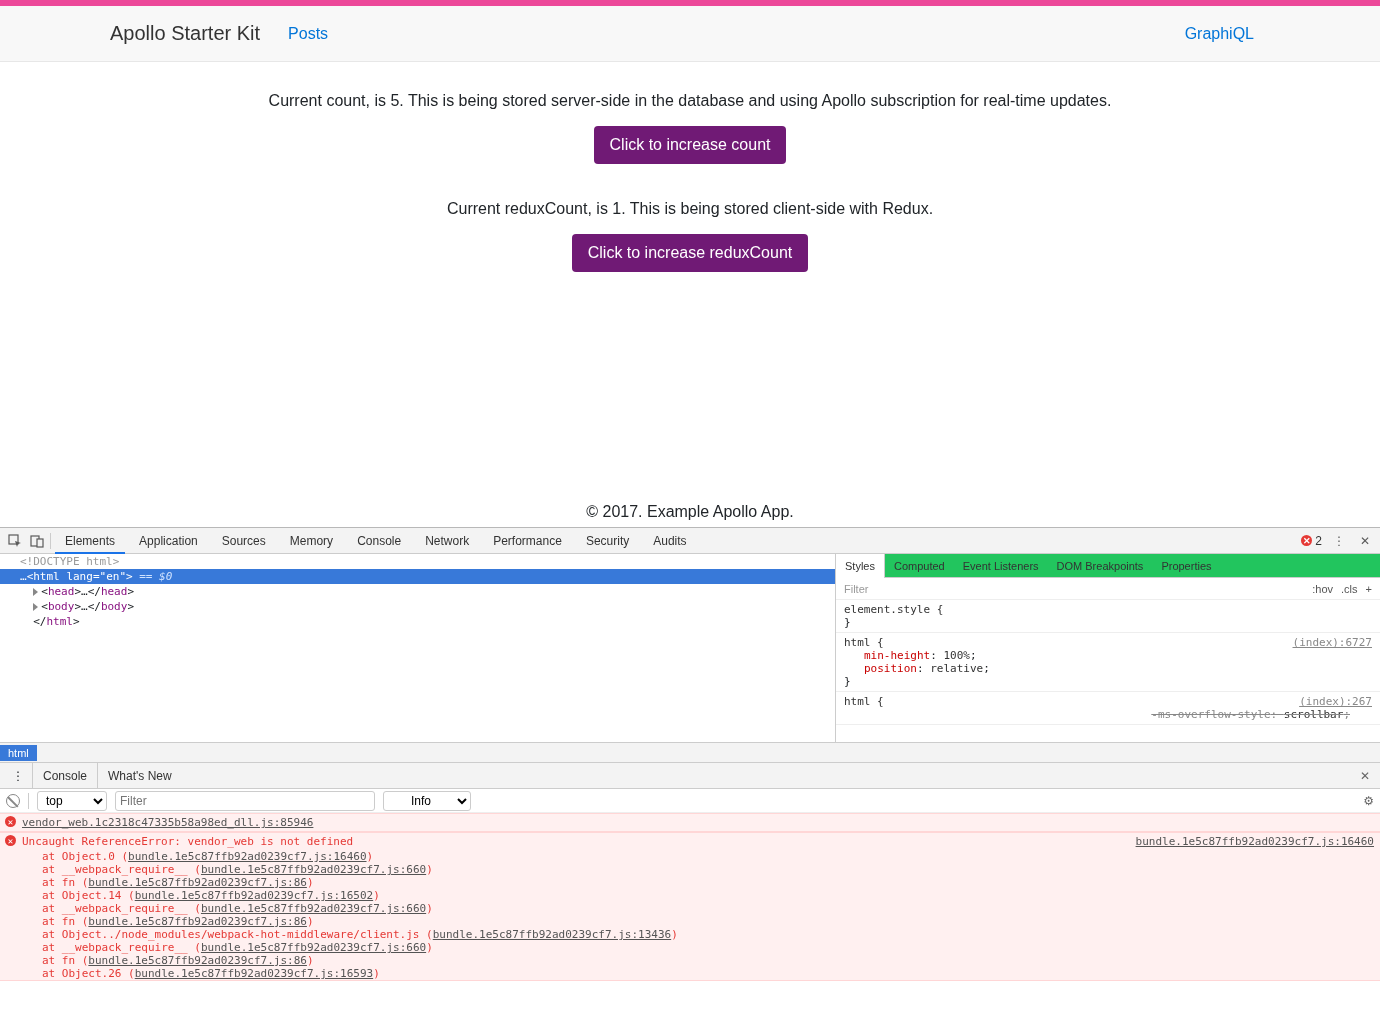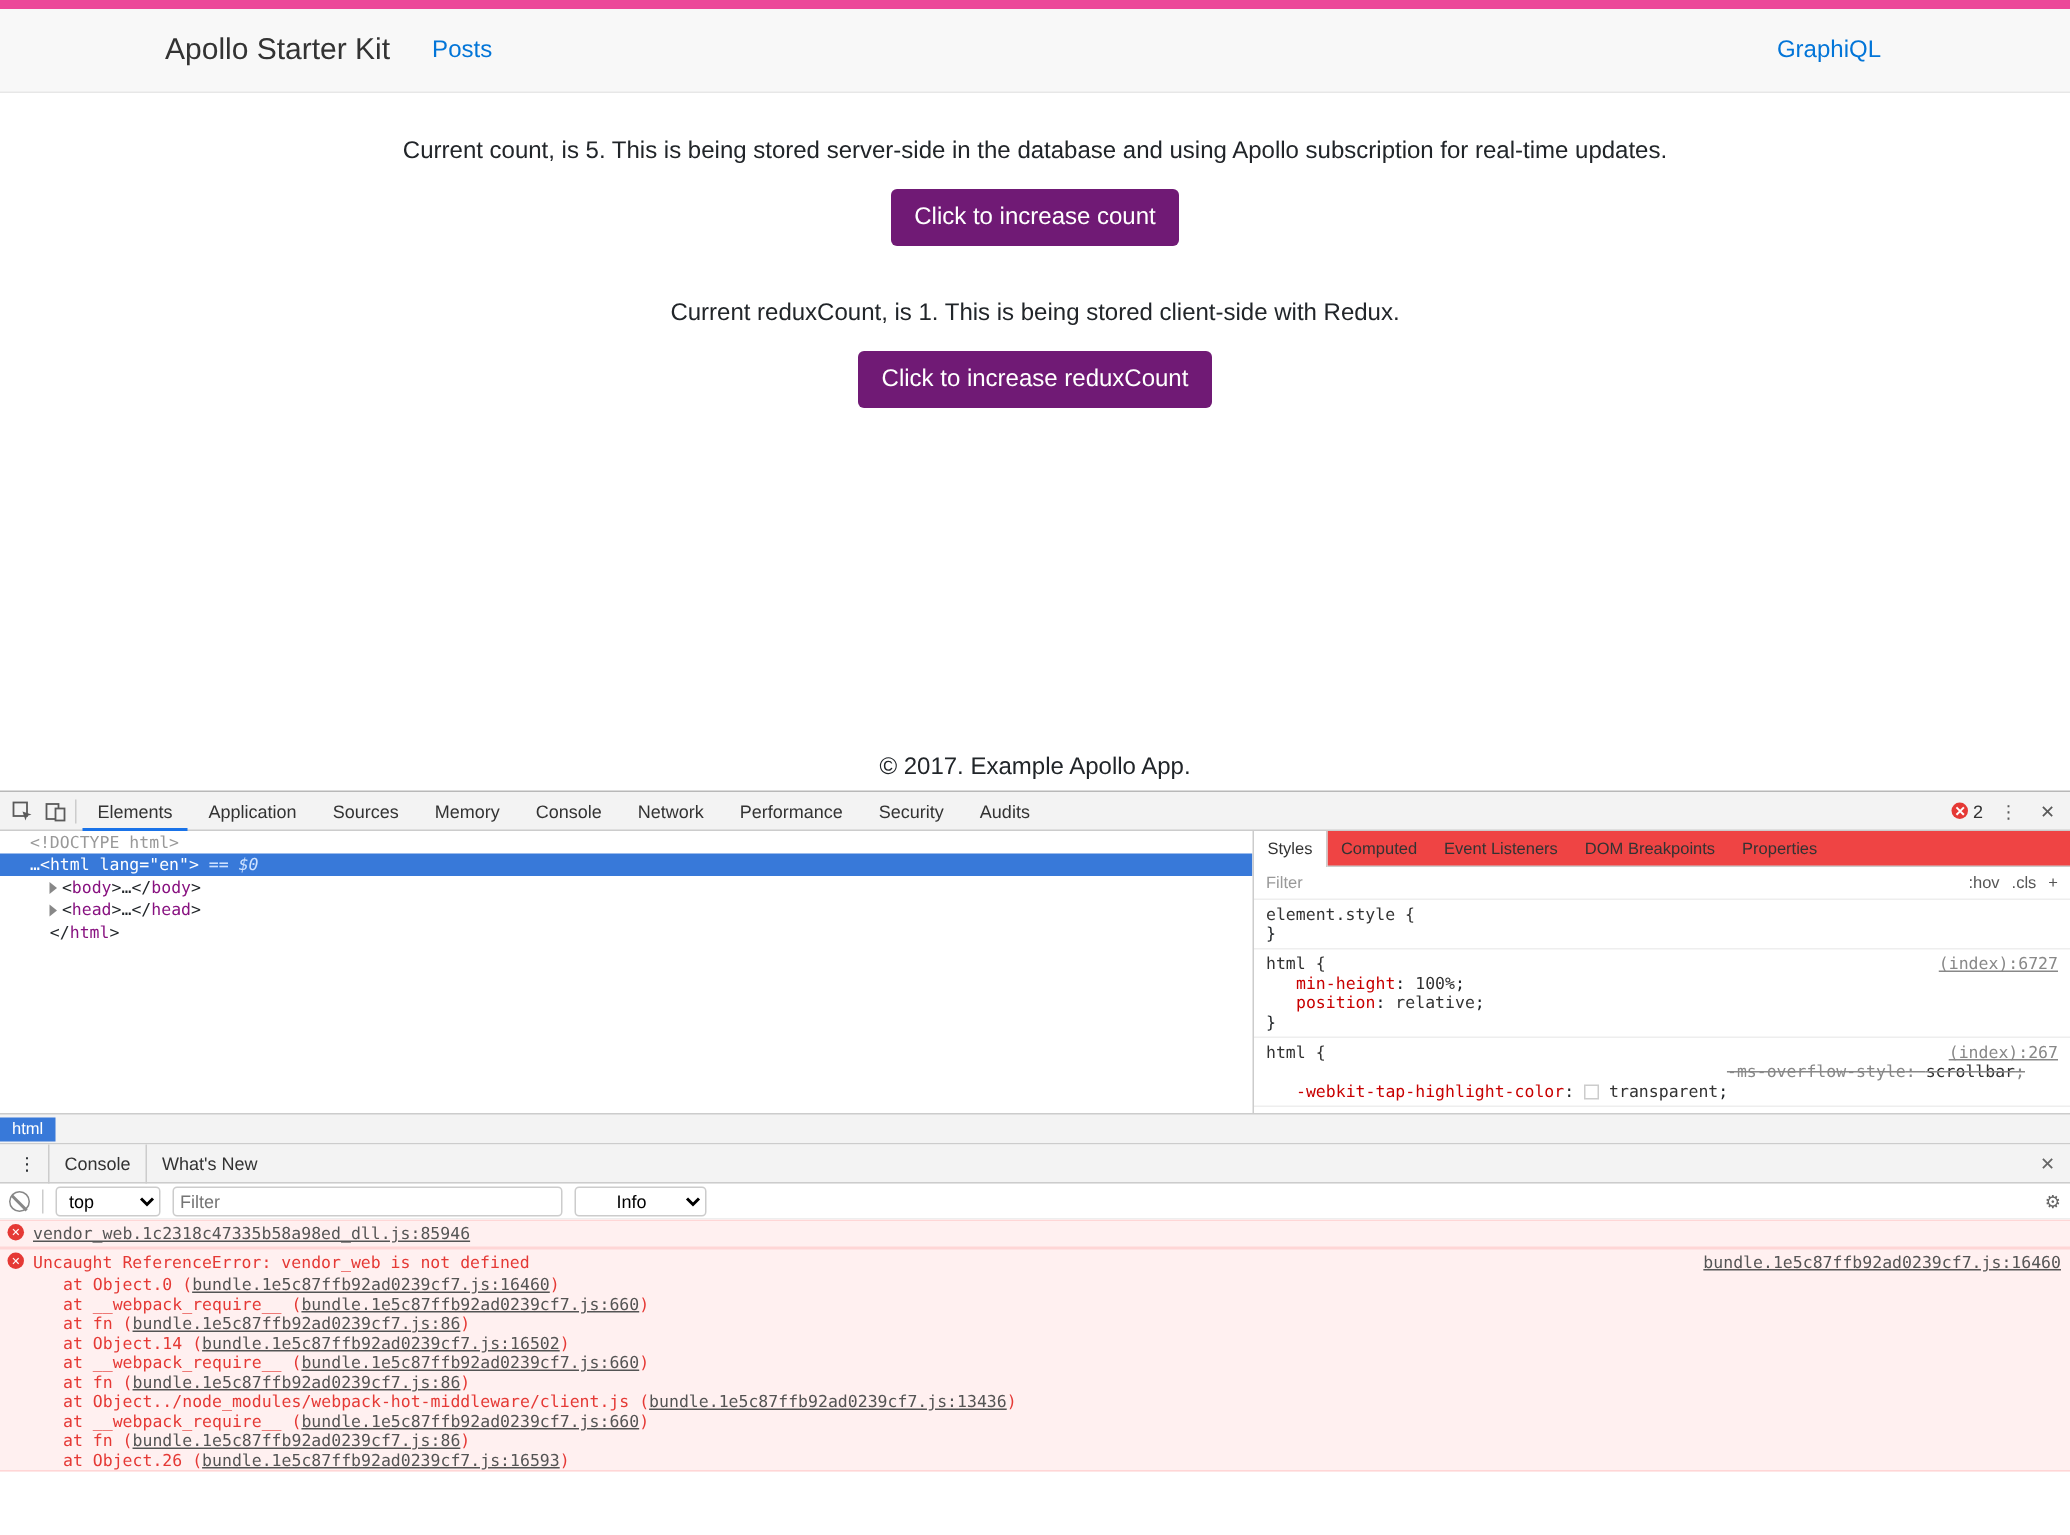--- a/index.html
+++ b/index.html
@@ -60,21 +60,21 @@
 .el-line { padding: 1px 20px; white-space: pre; }
 .el-line .tag { color: #881280; }
 .el-line .attr { color: #994500; }
 .el-line .val { color: #1a1aa6; }
 .el-line.dim { color: #999; }
 .el-line.sel { background: #3879d9; color: #fff; }
 .el-line.sel .tag, .el-line.sel .attr, .el-line.sel .val { color: #fff; }
 .el-line.sel .eq0 { color: #cfe2ff; font-style: italic; }
 .tri { display:inline-block; width:0; height:0; border-top:4px solid transparent; border-bottom:4px solid transparent; border-left:5px solid #888; margin-right:3px; vertical-align: middle;}
 .styles-pane { width: 545px; border-left: 1px solid #ccc; display: flex; flex-direction: column; font-family: Menlo, Consolas, monospace; font-size: 11px;}
-.styles-tabs { height: 24px; background: #ef4444; border-bottom: 1px solid #ccc; display: flex; align-items: center; font-family: -apple-system, sans-serif;}
+.styles-tabs { height: 24px; background: #22c55e; border-bottom: 1px solid #ccc; display: flex; align-items: center; font-family: -apple-system, sans-serif;}
 .styles-tabs .stab { padding: 0 9px; height: 24px; line-height: 24px; cursor: pointer; color: #333;}
 .styles-tabs .stab.active { background: #fff; border-right: 1px solid #ccc;}
 .styles-filter { height: 22px; border-bottom: 1px solid #eee; display: flex; align-items: center; padding: 0 8px; color: #999; font-family: -apple-system, sans-serif;}
 .styles-filter .right { margin-left: auto; display: flex; gap: 8px; color: #555;}
 .styles-body { flex: 1; overflow: hidden; }
 .rule { border-bottom: 1px solid #eee; padding: 3px 30px 3px 8px; position: relative;}
 .rule .src { position: absolute; right: 8px; top: 3px; color: #888; text-decoration: underline; cursor: pointer;}
 .rule .sel-txt { color: #333; }
 .rule .prop { padding-left: 20px; }
 .rule .pname { color: #c80000; }
@@ -160,22 +160,22 @@
       </span>
       <span class="dt-icon-btn">⋮</span>
       <span class="dt-icon-btn">✕</span>
     </span>
   </div>
 
   <div class="dt-main">
     <div class="elements-pane">
       <div class="el-line dim">&lt;!DOCTYPE html&gt;</div>
       <div class="el-line sel"><span>…</span>&lt;<span class="tag">html</span> <span class="attr">lang</span>="<span class="val">en</span>"&gt;<span class="eq0"> == $0</span></div>
+      <div class="el-line">  <span class="tri"></span>&lt;<span class="tag">head</span>&gt;<span>…</span>&lt;/<span class="tag">head</span>&gt;</div>
       <div class="el-line">  <span class="tri"></span>&lt;<span class="tag">body</span>&gt;<span>…</span>&lt;/<span class="tag">body</span>&gt;</div>
-      <div class="el-line">  <span class="tri"></span>&lt;<span class="tag">head</span>&gt;<span>…</span>&lt;/<span class="tag">head</span>&gt;</div>
       <div class="el-line">  &lt;/<span class="tag">html</span>&gt;</div>
     </div>
 
     <div class="styles-pane">
       <div class="styles-tabs">
         <span class="stab active">Styles</span>
         <span class="stab">Computed</span>
         <span class="stab">Event Listeners</span>
         <span class="stab">DOM Breakpoints</span>
         <span class="stab">Properties</span>
@@ -197,21 +197,20 @@
           <span class="src">(index):6727</span>
           <div class="sel-txt">html {</div>
           <div class="prop"><span class="pname">min-height</span>: <span class="pval">100%</span>;</div>
           <div class="prop"><span class="pname">position</span>: <span class="pval">relative</span>;</div>
           <div>}</div>
         </div>
         <div class="rule">
           <span class="src">(index):267</span>
           <div class="sel-txt">html {</div>
           <div class="prop strike"><span class="pname">-ms-overflow-style</span>: <span class="pval">scrollbar</span>;</div>
-          <div class="prop"><span class="pname">-webkit-tap-highlight-color</span>: <span class="swatch"></span> <span class="pval">transparent</span>;</div>
         </div>
       </div>
     </div>
   </div>
 
   <div class="el-crumbs">
     <span class="crumb">html</span>
   </div>
 
   <div class="drawer">

